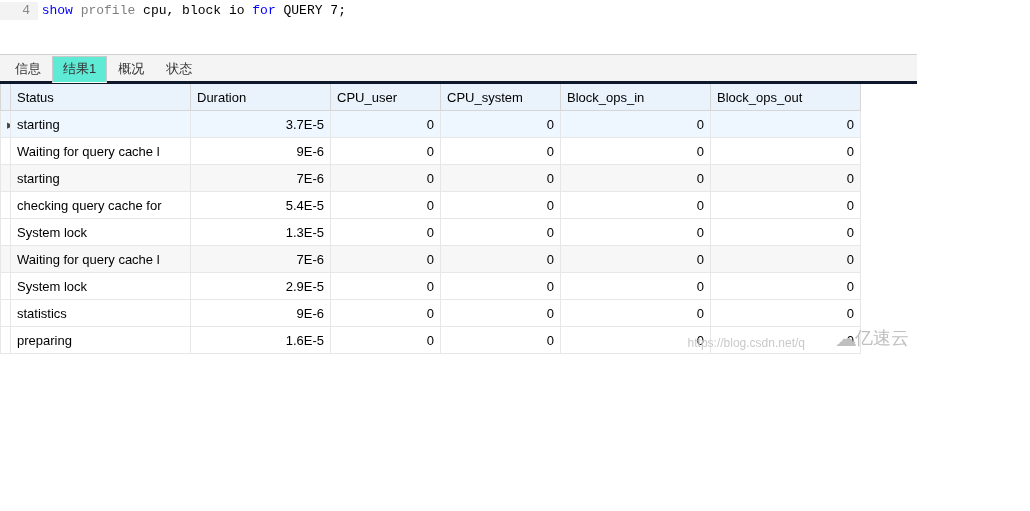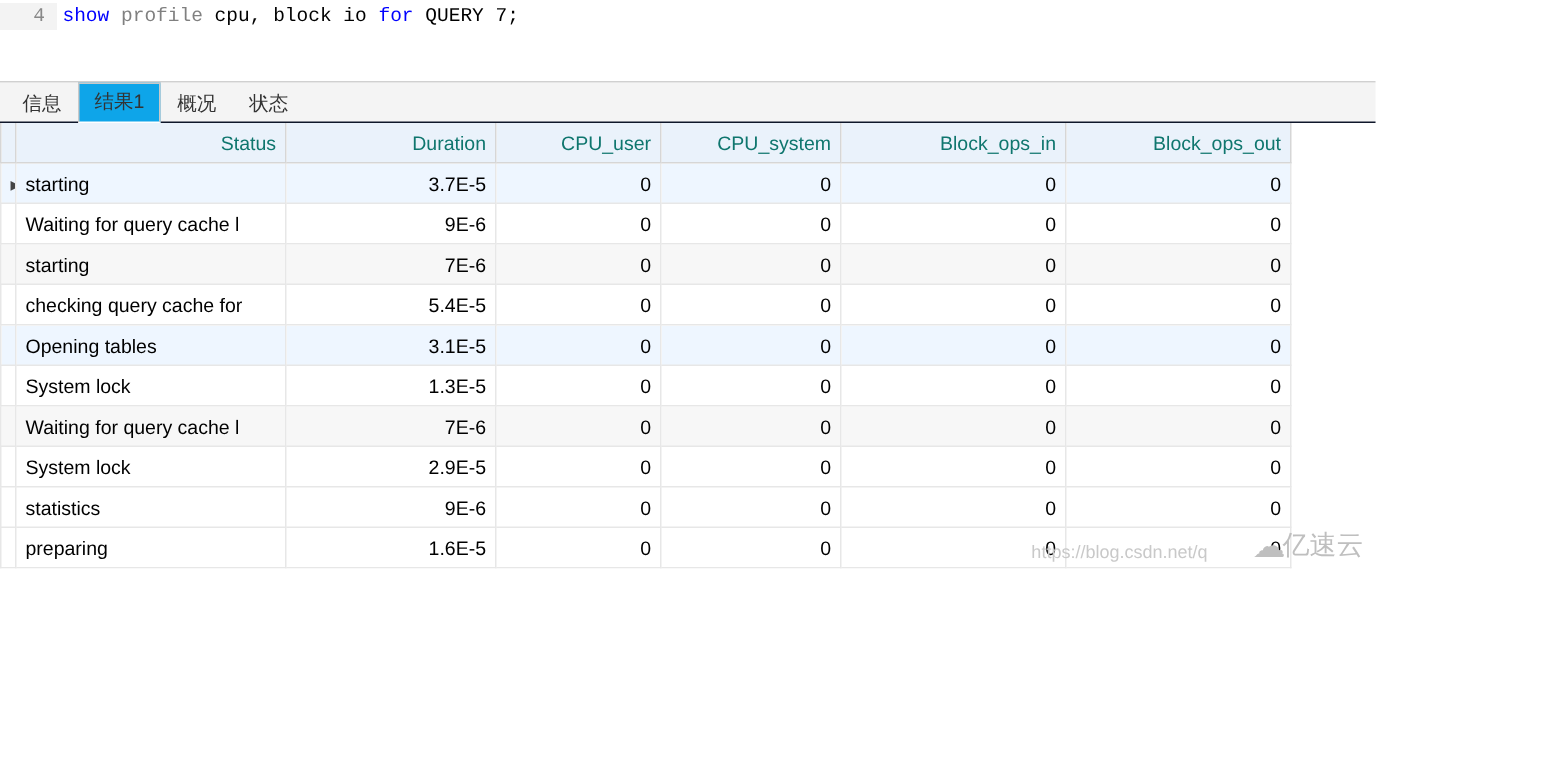--- a/index.html
+++ b/index.html
@@ -1,25 +1,25 @@
 <!DOCTYPE html>
 <html><head>
 <meta charset="utf-8">
 <style>
   html,body{margin:0;padding:0;font-family:"Microsoft YaHei",Tahoma,Arial,sans-serif;font-size:13px;color:#000;background:#fff}
   .editor-zone{border-bottom:1px solid #d0d0d0;padding:2px 0 34px 0;background:#fff;position:relative}
   .gutter{display:inline-block;width:30px;text-align:right;color:#888;font-family:Consolas,"Courier New",monospace;font-size:13px;vertical-align:top;padding-right:8px;background:#f3f3f3;line-height:18px}
   .code{display:inline-block;font-family:Consolas,"Courier New",monospace;font-size:13px;line-height:18px}
   .kw-blue{color:#0000ff}
   .kw-gray{color:#808080}
-  .tabs{display:flex;align-items:flex-end;height:26px;padding-left:4px;background:#f4f4f4;border-bottom:1px solid #0f172a}
+  .tabs{display:flex;align-items:center;height:26px;padding-left:4px;background:#f4f4f4;border-bottom:3px solid #0f172a}
   .tab{padding:3px 10px 4px 10px;color:#333;border:1px solid transparent;border-bottom:none;cursor:pointer;position:relative;top:1px;font-size:13px}
-  .tab.active{background:#0ea5e9;border:1px solid #c9c9c9;border-bottom:1px solid #fff}
+  .tab.active{background:#5eead4;border:1px solid #c9c9c9;border-bottom:1px solid #fff}
   .grid{border-collapse:collapse;table-layout:fixed;width:858px}
-  .grid th{background:#eaf2fb;border:1px solid #d6d6d6;border-top:none;font-weight:normal;color:#0f766e;padding:3px 6px;text-align:right;font-size:13px;height:20px;overflow:hidden;white-space:nowrap}
+  .grid th{background:#eaf2fb;border:1px solid #d6d6d6;border-top:none;font-weight:normal;color:#000000;padding:3px 6px;text-align:left;font-size:13px;height:20px;overflow:hidden;white-space:nowrap}
   .grid td{border:1px solid #e7e7e7;padding:3px 6px;font-size:13px;height:20px;overflow:hidden;white-space:nowrap}
   .grid td.num{text-align:right}
   .grid tr.even td{background:#f7f7f7}
   .grid tr.hl td{background:#eef6ff}
   .rowmark{width:10px;min-width:10px;padding:0;text-align:center;color:#444;border-left:none}
   .wm{position:absolute;right:10px;bottom:4px;color:#c9c9c9;font-size:12px;pointer-events:none}
   .wm-logo{position:absolute;right:60px;bottom:2px;color:#bfbfbf;font-size:22px;pointer-events:none}
   .wm-zh{position:absolute;right:8px;bottom:4px;color:#bfbfbf;font-size:18px;pointer-events:none}
   .outer{position:relative;width:917px}
 </style>
@@ -99,29 +99,20 @@
         </tr>
         <tr>
           <td class="rowmark"></td>
           <td>checking query cache for</td>
           <td class="num">5.4E-5</td>
           <td class="num">0</td>
           <td class="num">0</td>
           <td class="num">0</td>
           <td class="num">0</td>
         </tr>
-        <tr class="hl">
-          <td class="rowmark"></td>
-          <td>Opening tables</td>
-          <td class="num">3.1E-5</td>
-          <td class="num">0</td>
-          <td class="num">0</td>
-          <td class="num">0</td>
-          <td class="num">0</td>
-        </tr>
         <tr>
           <td class="rowmark"></td>
           <td>System lock</td>
           <td class="num">1.3E-5</td>
           <td class="num">0</td>
           <td class="num">0</td>
           <td class="num">0</td>
           <td class="num">0</td>
         </tr>
         <tr class="even">

